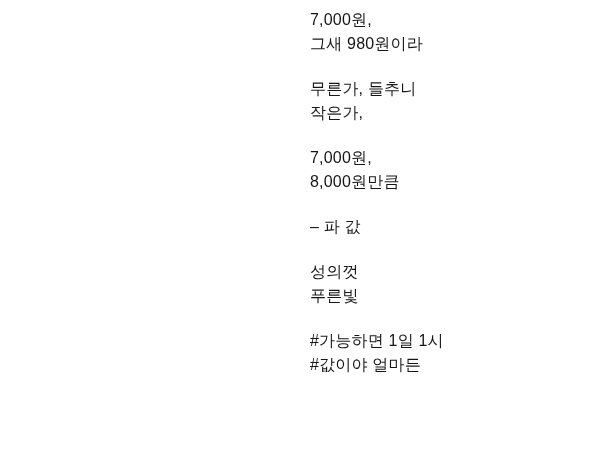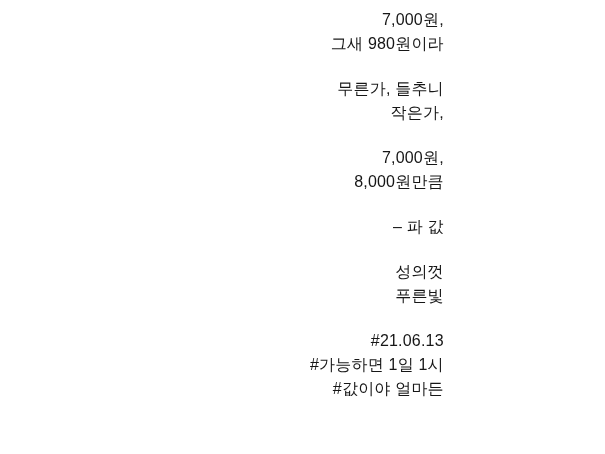--- a/index.html
+++ b/index.html
@@ -21,21 +21,20 @@
   }
   .poem {
     position: absolute;
     left: 310px;
     top: 8px;
     font-size: 16px;
     line-height: 24px;
     letter-spacing: 0.2px;
     color: #161616;
     white-space: nowrap;
-    text-align: right;
   }
   .poem p {
     margin: 0 0 21px 0;
     padding: 0;
   }
   .poem p:last-child {
     margin-bottom: 0;
   }
   .line {
     display: block;
@@ -59,18 +58,17 @@
         <span class="line">8,000원만큼</span>
       </p>
       <p>
         <span class="line">– 파 값</span>
       </p>
       <p>
         <span class="line">성의껏</span>
         <span class="line">푸른빛</span>
       </p>
       <p>
-        <span class="line">#21.06.13</span>
         <span class="line">#가능하면 1일 1시</span>
         <span class="line">#값이야 얼마든</span>
       </p>
     </div>
 </div>
 
 </body></html>

